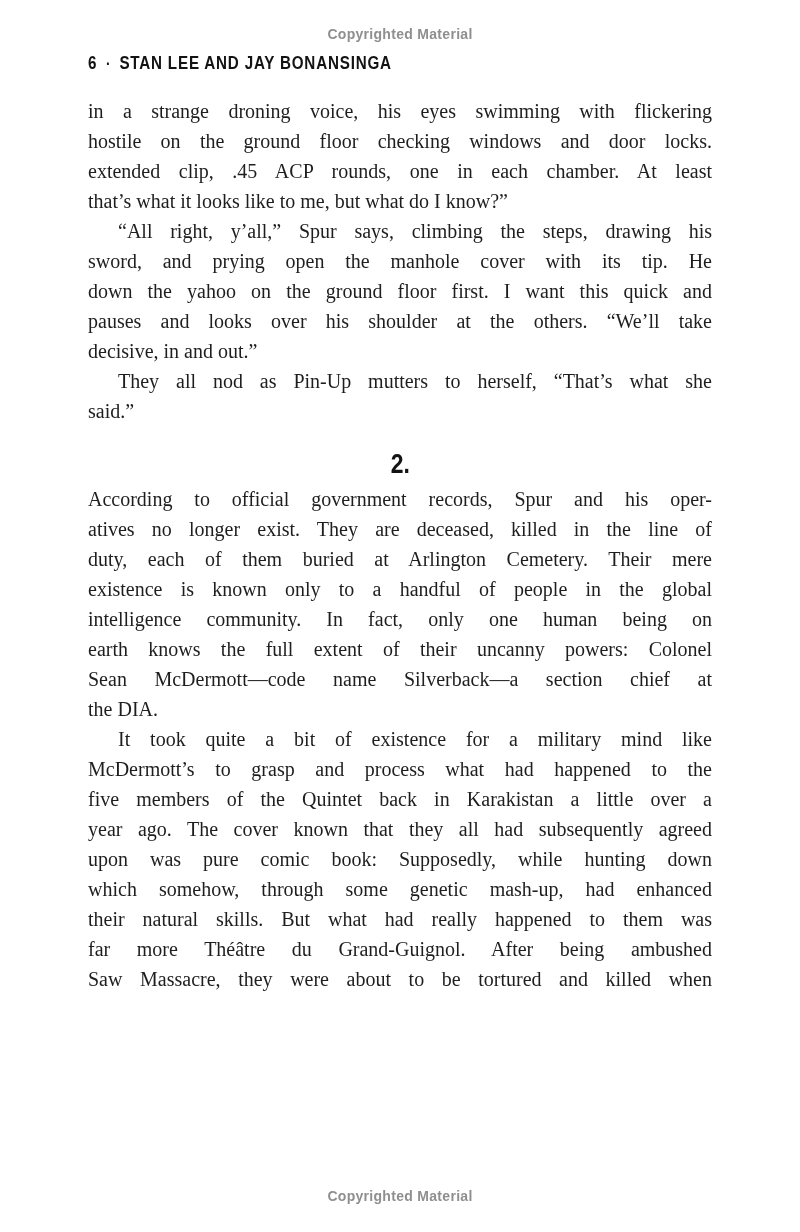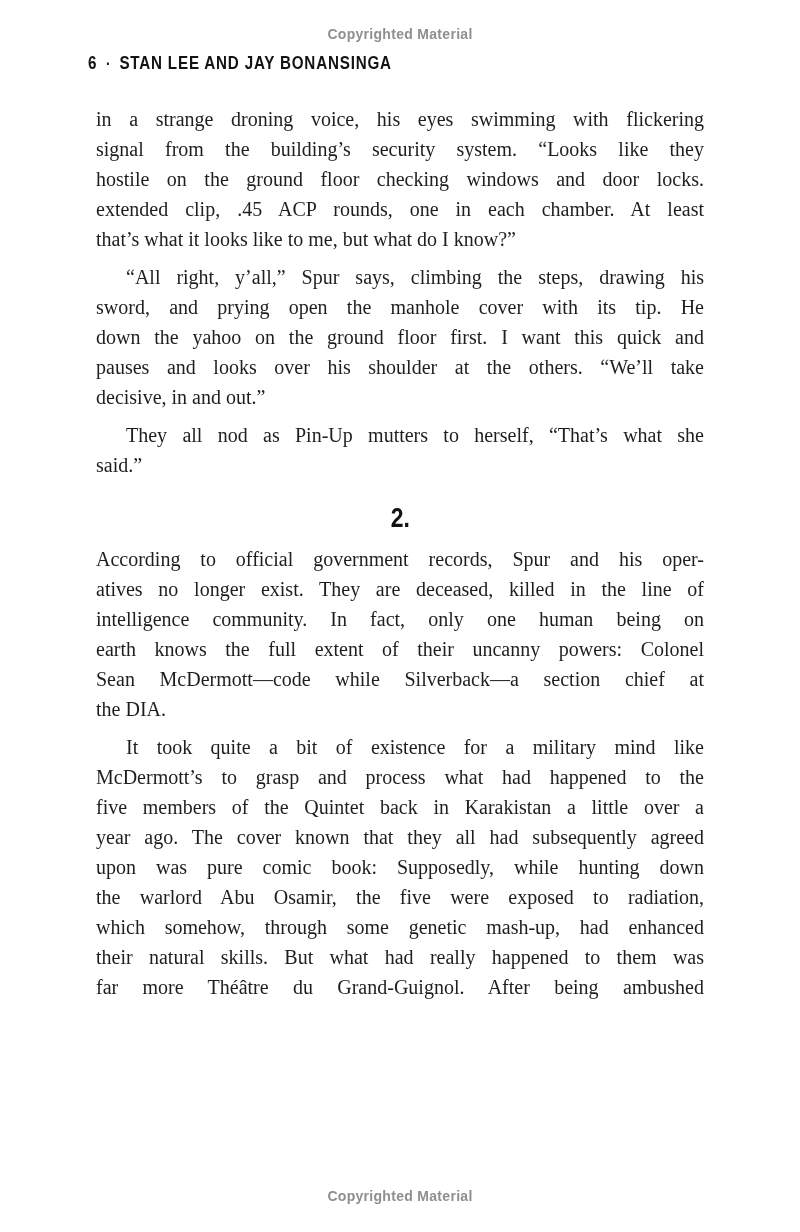--- a/index.html
+++ b/index.html
@@ -58,21 +58,21 @@
 
   .body-text {
     position: absolute;
     top: 96px;
     left: 88px;
     width: 624px;
     font-size: 20px;
     line-height: 30px;
     color: #1e1e1e;
   }
-  .paragraph { margin: 8px; }
+  .paragraph { margin: 0; }
   .line {
     height: 30px;
     text-align: justify;
     text-align-last: justify;
     text-justify: inter-word;
     white-space: normal;
   }
   .line.last { text-align-last: left; }
   .line.indent { text-indent: 30px; }
   .italic { }
@@ -100,51 +100,52 @@
   <span class="condense">
     <span class="page-number">6</span>
     <span class="header-separator">·</span>
     <span class="running-title">STAN LEE AND JAY BONANSINGA</span>
   </span>
 </div>
 
 <div class="body-text">
     <div class="paragraph">
       <div class="line"><span>in a strange droning voice, his eyes swimming with flickering</span></div>
-      <div class="line"><span>signal from the building’s security system. “Looks like they</span></div>
       <div class="line"><span>hostile on the ground floor checking windows and door locks.</span></div>
       <div class="line"><span>extended clip, .45 ACP rounds, one in each chamber. At least</span></div>
       <div class="line last"><span>that’s what it looks like to me, but what do I know?”</span></div>
     </div>
     <div class="paragraph">
       <div class="line indent"><span>“All right, y’all,” Spur says, climbing the steps, drawing his</span></div>
       <div class="line"><span>sword, and prying open the manhole cover with its tip. He</span></div>
       <div class="line"><span>down the yahoo on the ground floor first. I want this quick and</span></div>
       <div class="line"><span>pauses and looks over his shoulder at the others. “We’ll take</span></div>
       <div class="line last"><span>decisive, in and out.”</span></div>
     </div>
     <div class="paragraph">
       <div class="line indent"><span>They all nod as Pin-Up mutters to herself, “That’s what she</span></div>
       <div class="line last"><span>said.”</span></div>
     </div>
     <div class="section-heading"><span>2.</span></div>
     <div class="paragraph">
       <div class="line"><span>According to official government records, Spur and his oper-</span></div>
       <div class="line"><span>atives no longer exist. They are deceased, killed in the line of</span></div>
+      <div class="line"><span>duty, each of them buried at Arlington Cemetery. Their mere</span></div>
+      <div class="line"><span>existence is known only to a handful of people in the global</span></div>
       <div class="line"><span>intelligence community. In fact, only one human being on</span></div>
       <div class="line"><span>earth knows the full extent of their uncanny powers: Colonel</span></div>
-      <div class="line"><span>Sean McDermott—code while Silverback—a section chief at</span></div>
+      <div class="line"><span>Sean McDermott—code name Silverback—a section chief at</span></div>
       <div class="line last"><span>the DIA.</span></div>
     </div>
     <div class="paragraph">
       <div class="line indent"><span>It took quite a bit of existence for a military mind like</span></div>
       <div class="line"><span>McDermott’s to grasp and process what had happened to the</span></div>
       <div class="line"><span>five members of the Quintet back in Karakistan a little over a</span></div>
       <div class="line"><span>year ago. The cover known that they all had subsequently agreed</span></div>
       <div class="line"><span>upon was pure comic book: Supposedly, while hunting down</span></div>
-      <div class="line"><span>the warlord Abu Osamir, the five were exposed to radiation,</span></div>
       <div class="line"><span>which somehow, through some genetic mash-up, had enhanced</span></div>
       <div class="line"><span>their natural skills. But what had </span><span class="italic">really</span><span> happened to them was</span></div>
       <div class="line"><span>far more Théâtre du Grand-Guignol. After being ambushed</span></div>
+      <div class="line"><span class="italic">Saw Massacre,</span><span> they were about to be tortured and killed when</span></div>
     </div>
   </div>
 
 <div class="copyright bottom">Copyrighted Material</div>
 
 </body></html>

